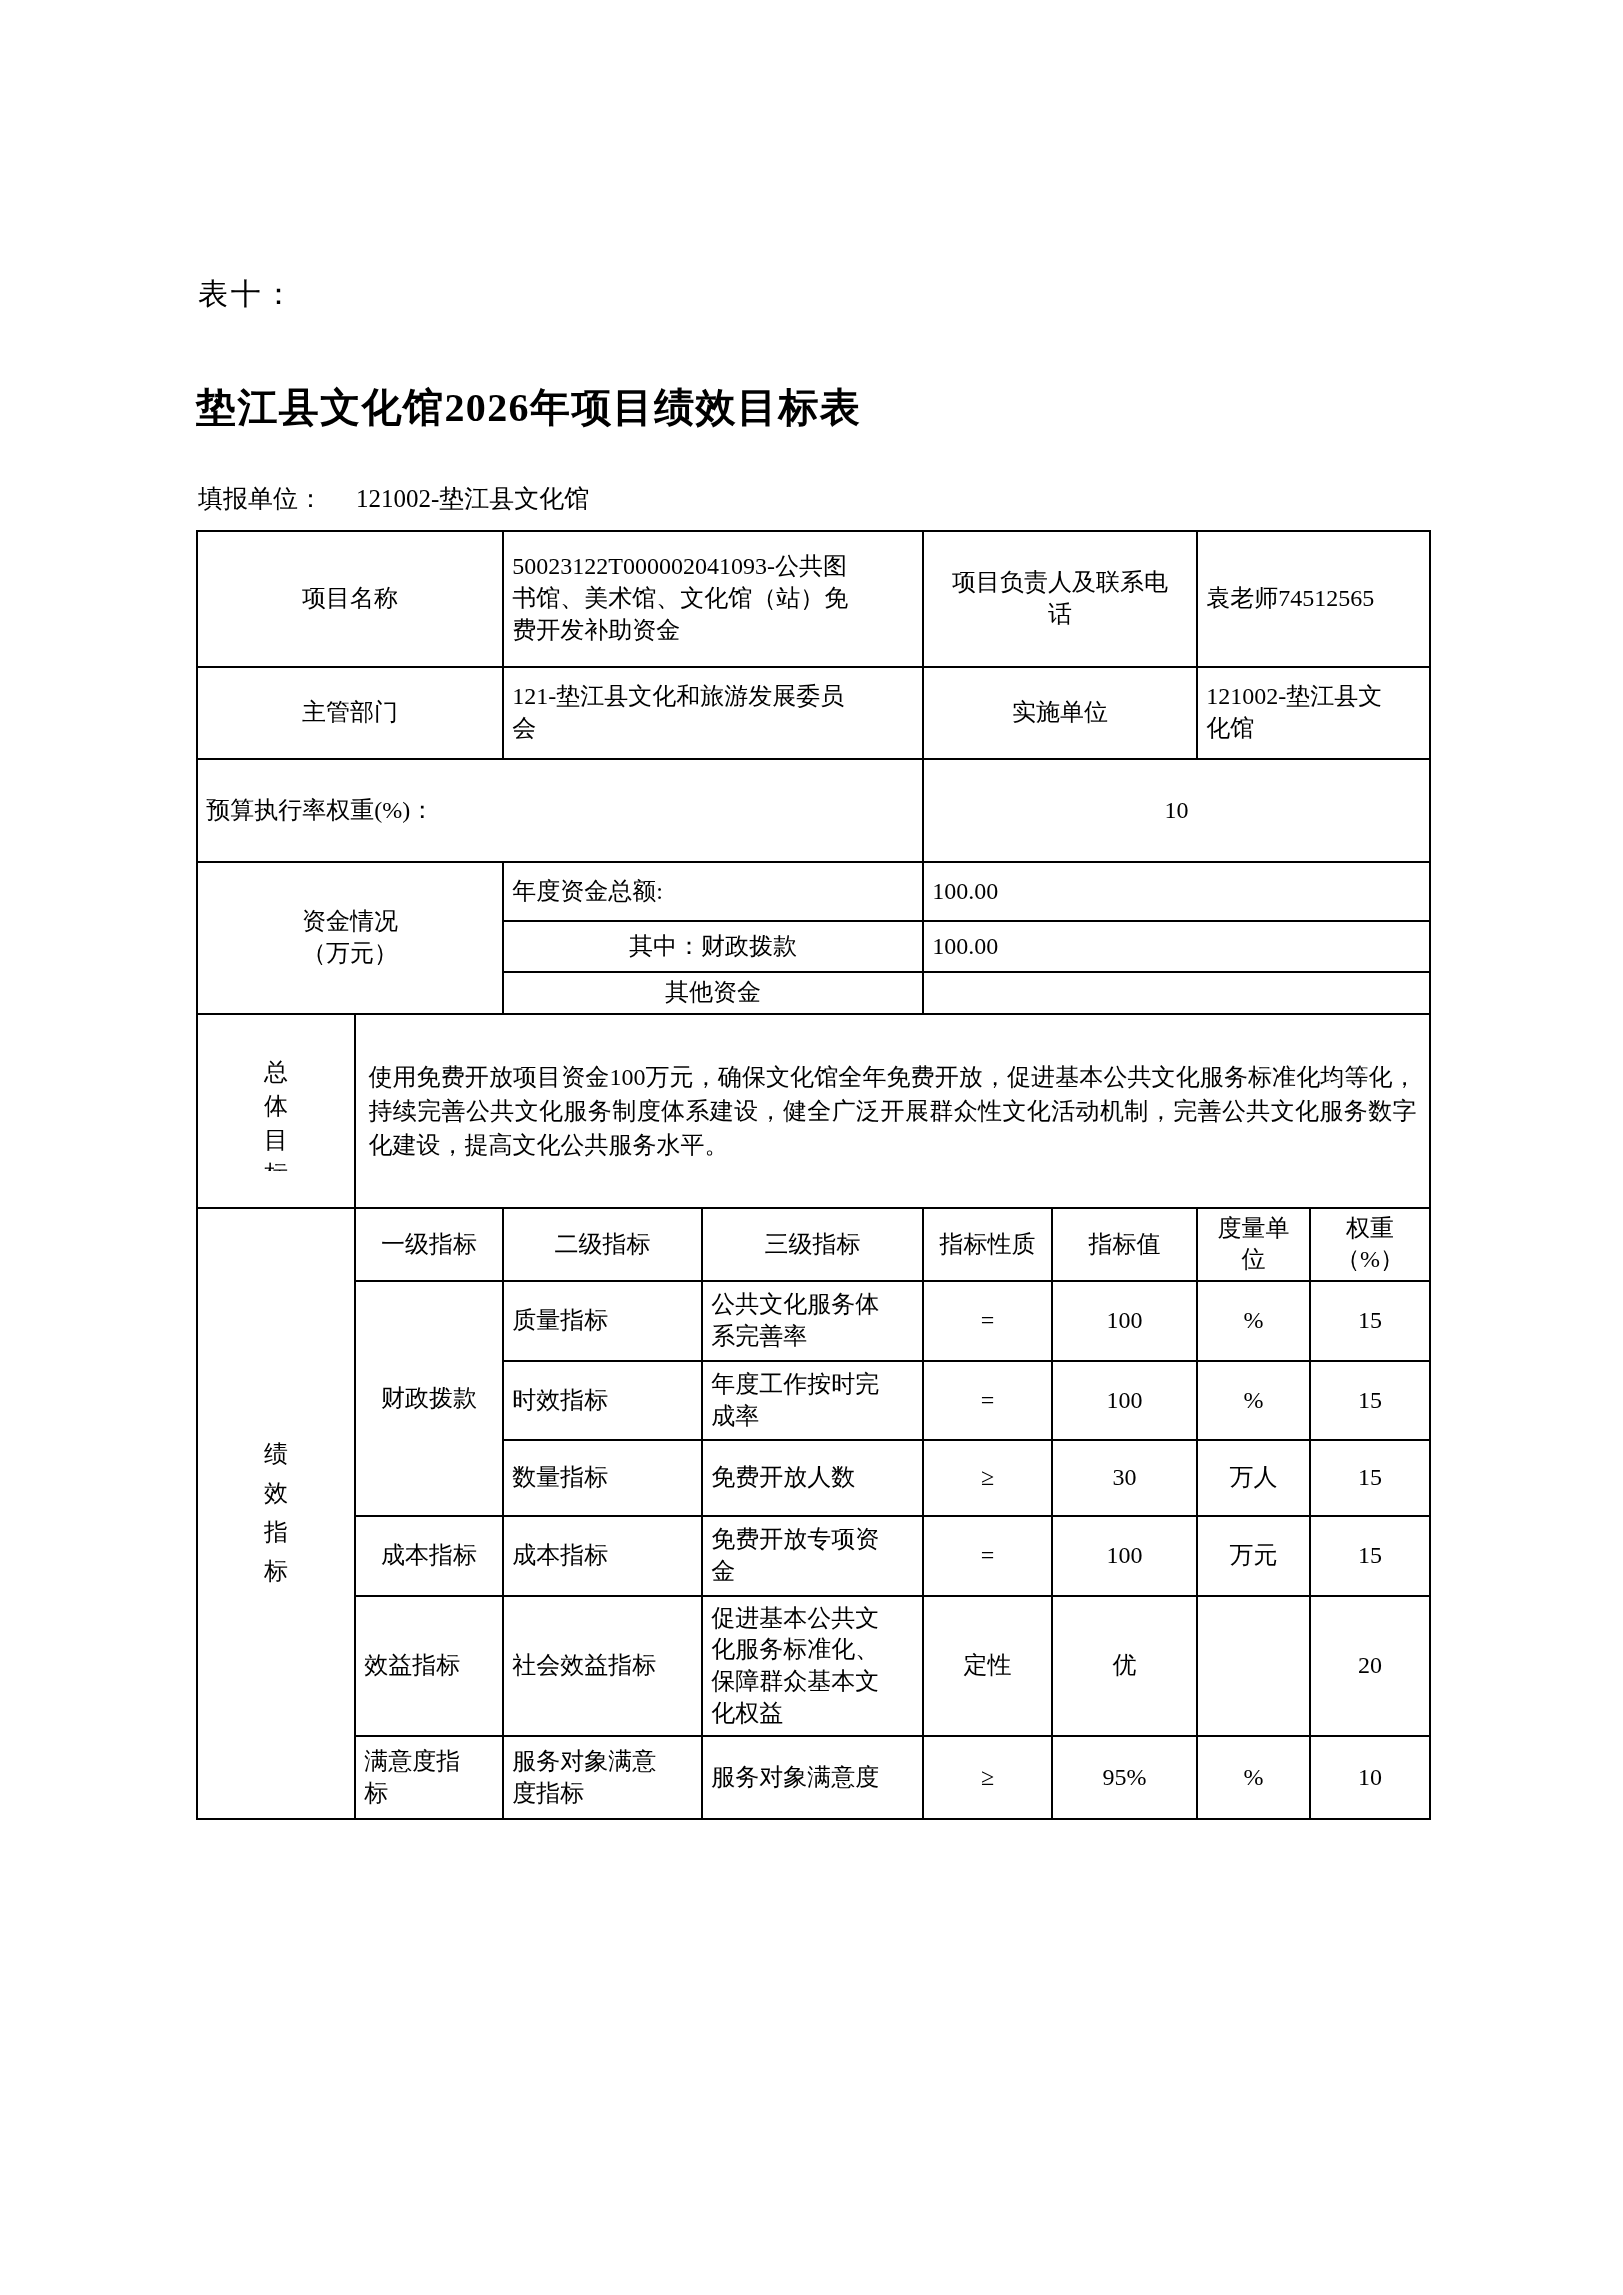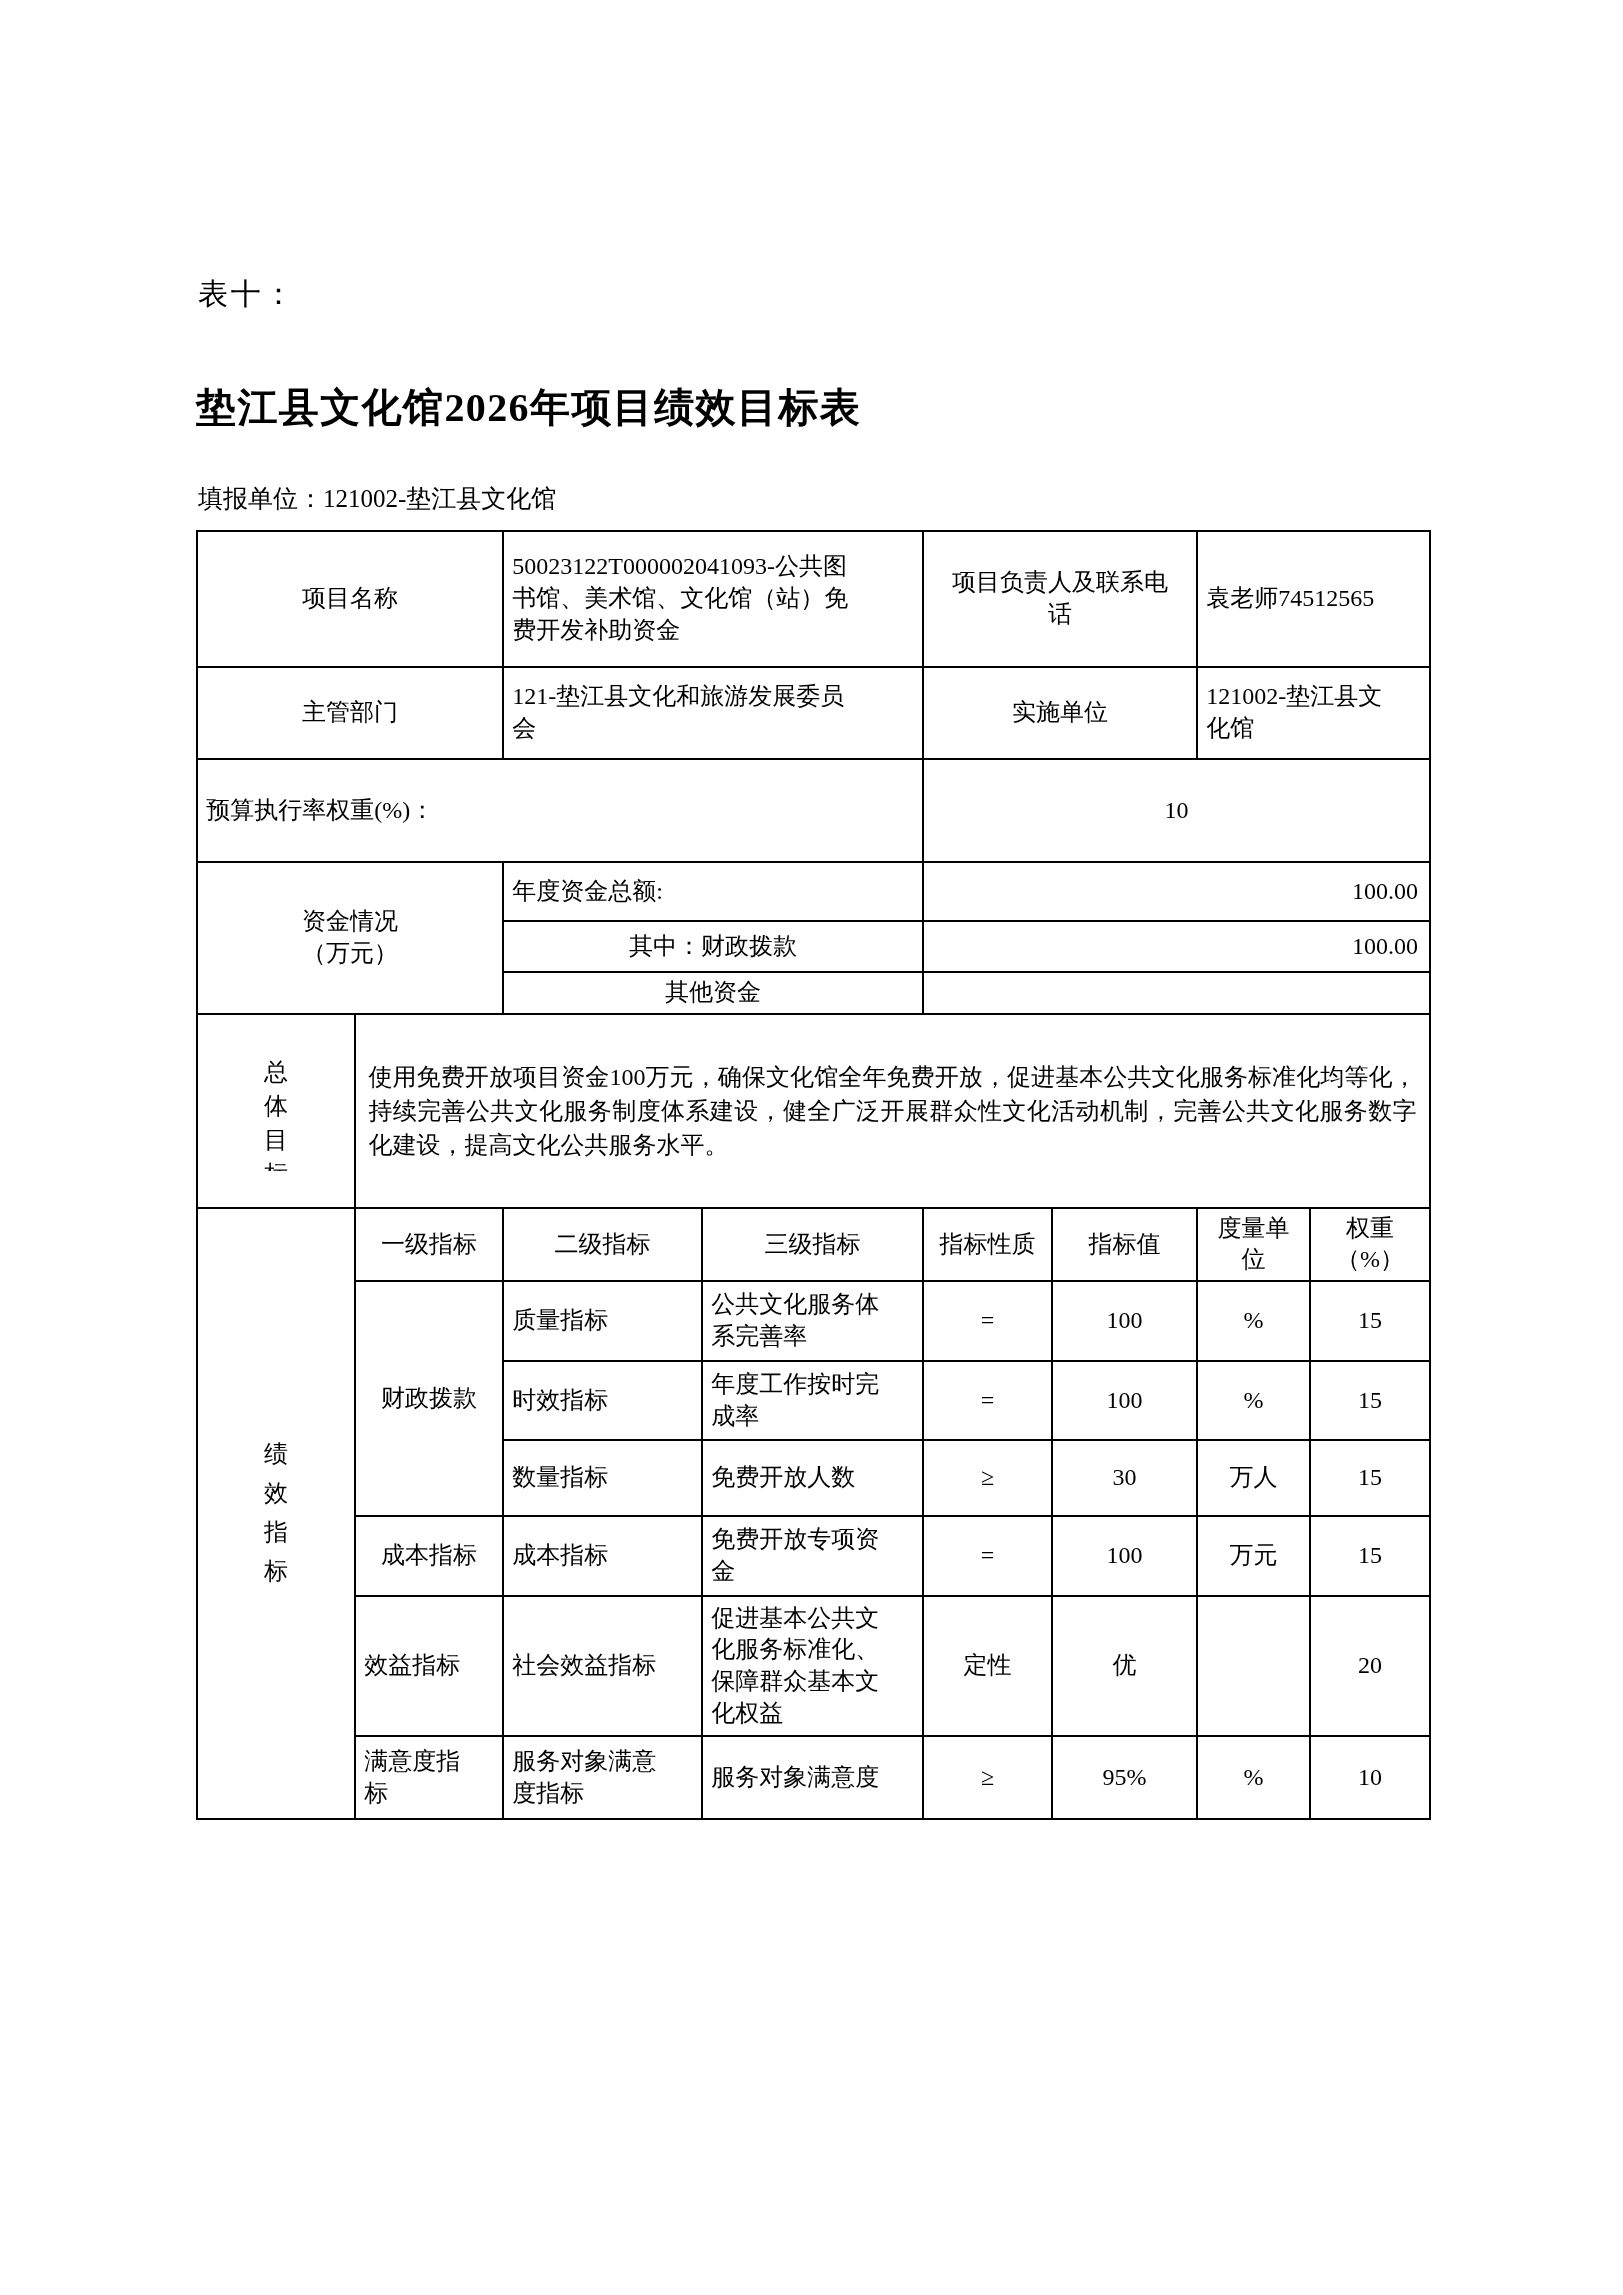--- a/index.html
+++ b/index.html
@@ -29,41 +29,41 @@
     font-size: 40px;
     font-weight: 700;
     letter-spacing: 1.4px;
   }
   .filing-line {
     position: absolute;
     left: 198px;
     top: 482px;
     font-size: 25px;
   }
-  .filing-line .val { }
+  .filing-line .val { margin-left: 33px; }
   table.main {
     position: absolute;
     left: 196px;
     top: 530px;
     width: 1233px;
     border-collapse: collapse;
     table-layout: fixed;
   }
   table.main td {
     border: 2.8px solid #000;
     font-size: 24px;
     line-height: 1.32;
     vertical-align: middle;
     padding: 4.1px 8.3px;
     white-space: pre-line;
     overflow: hidden;
   }
   .c { text-align: center; }
   .l { text-align: left; margin-left: 28px; }
-  .r { text-align: right; padding-right: 11px !important; }
+  .r { text-align: left; padding-right: 11px !important; }
   .goal-text {
     text-align: justify;
     padding: 6.9px 12.4px !important;
     line-height: 1.42 !important;
   }
   .vstack {
     width: 27.5px;
     margin: 0 auto;
     word-break: break-all;
     white-space: normal;

